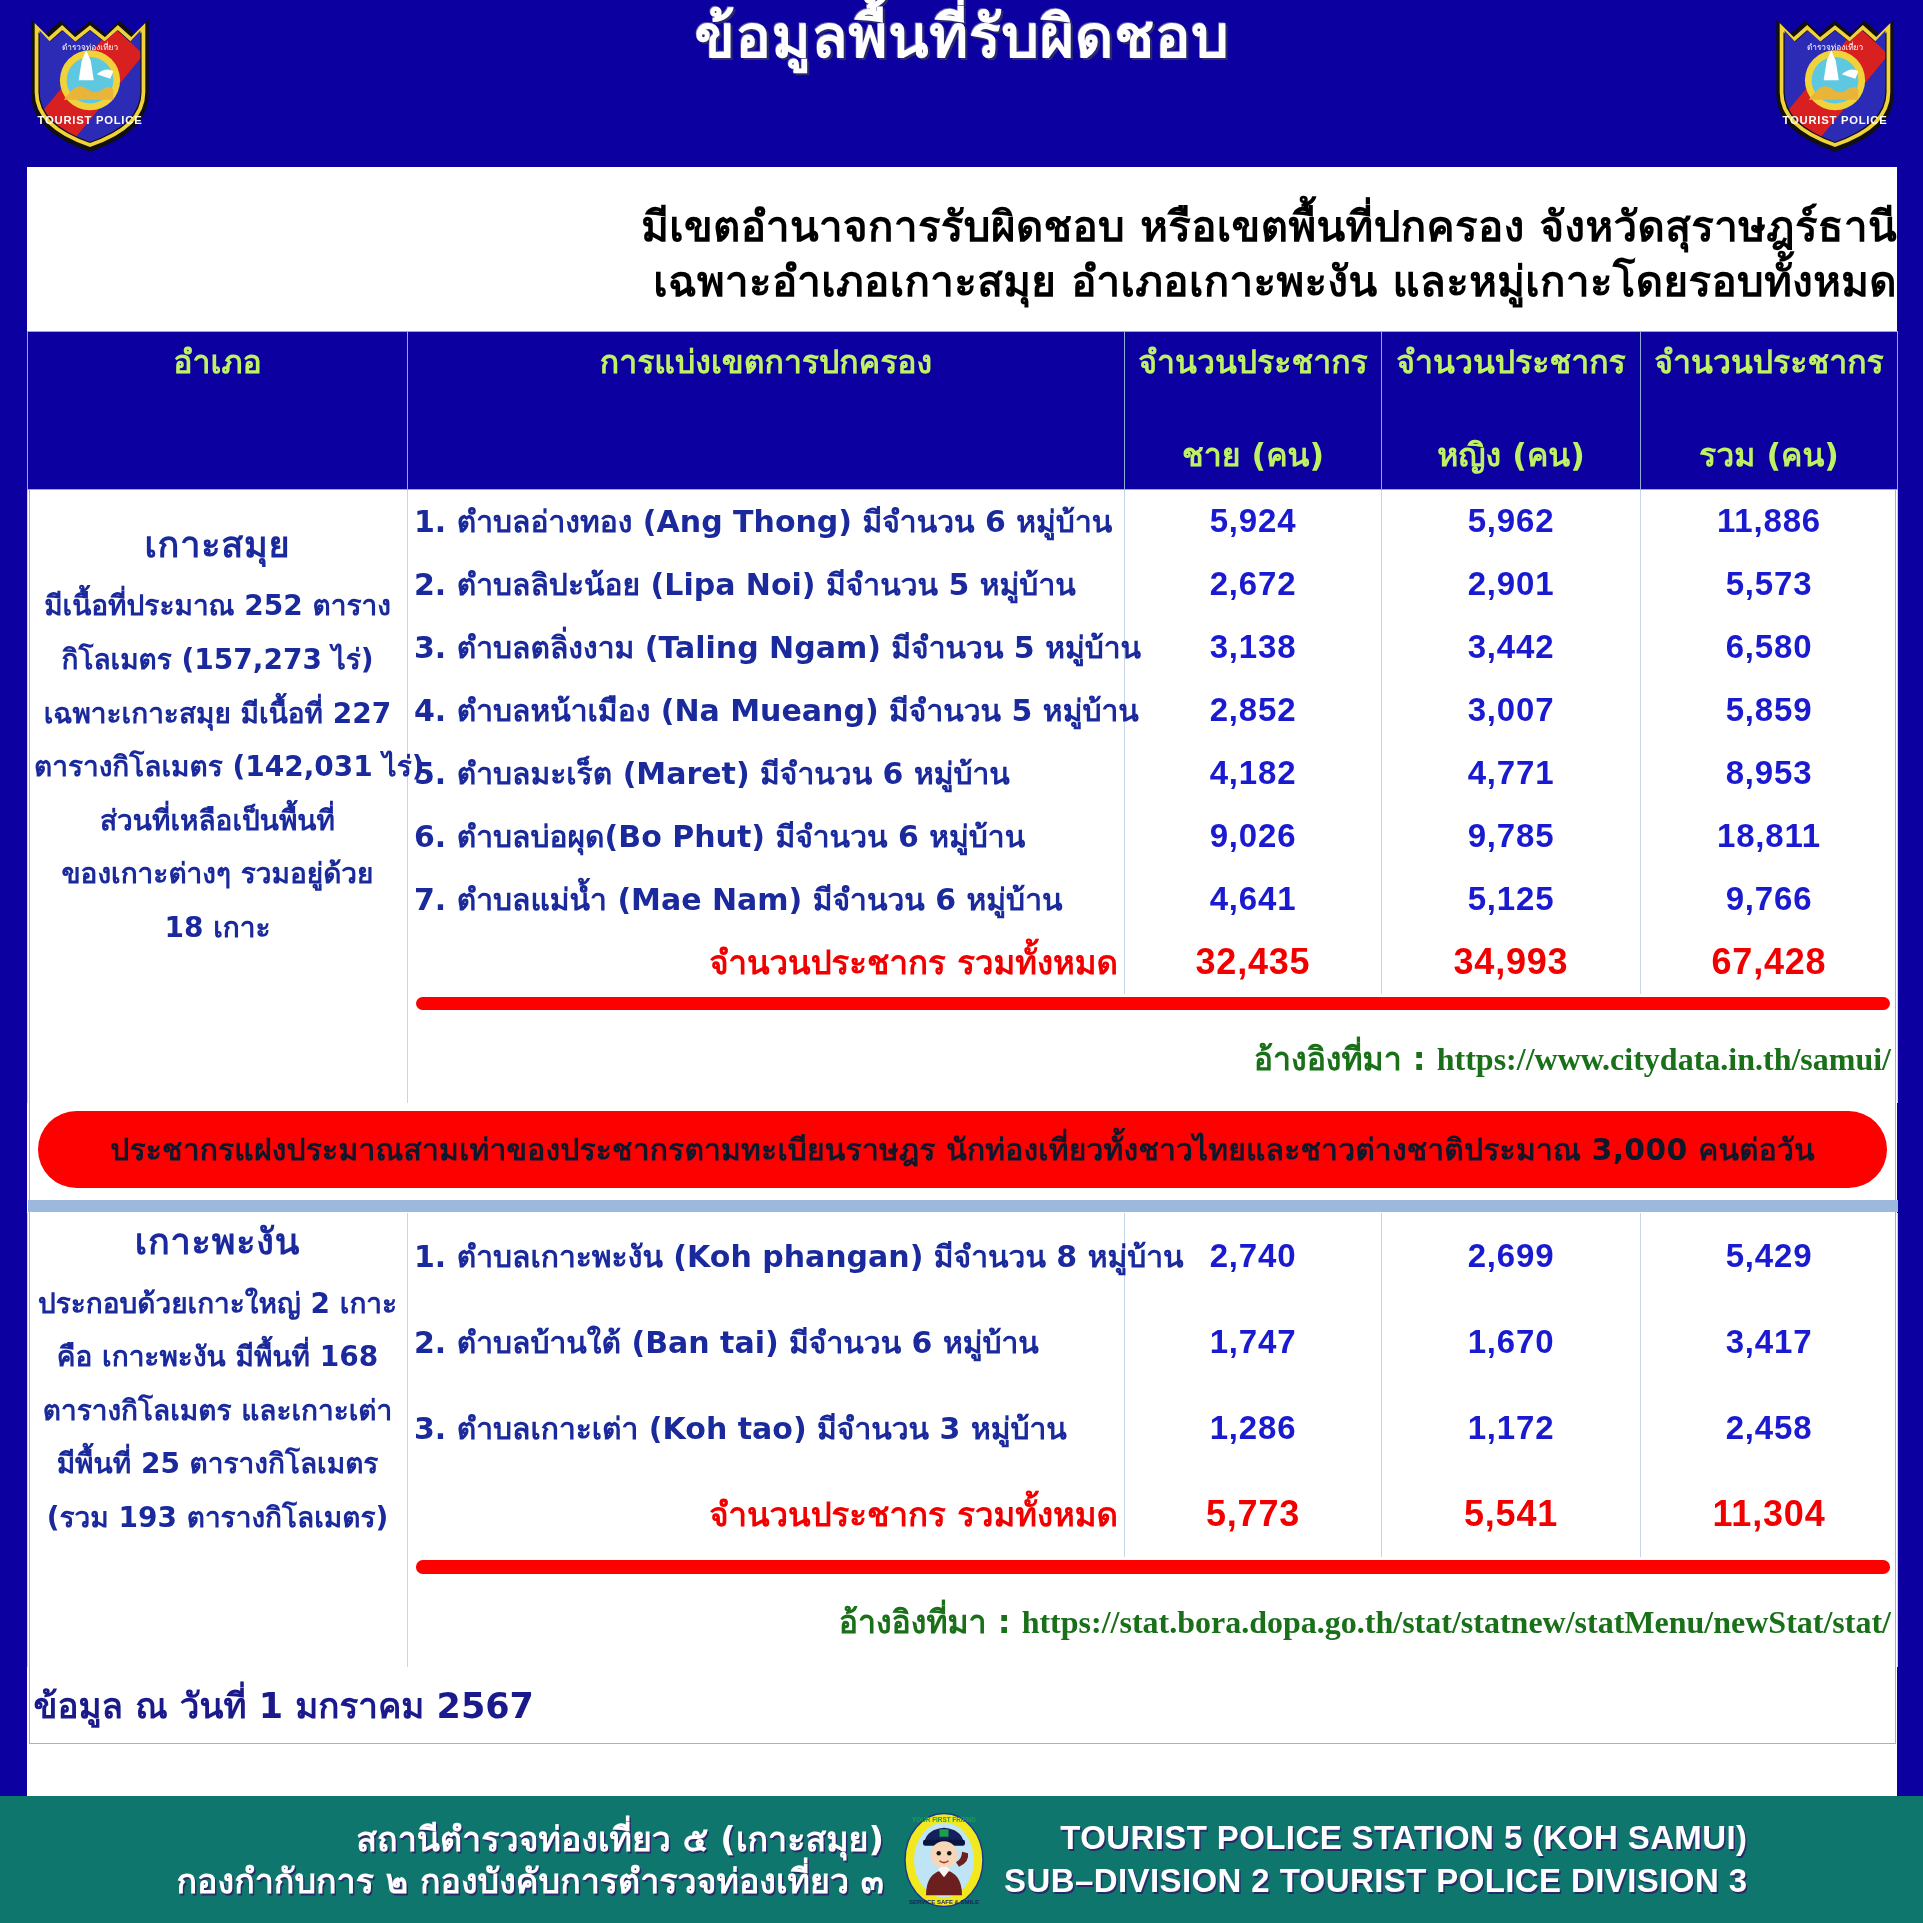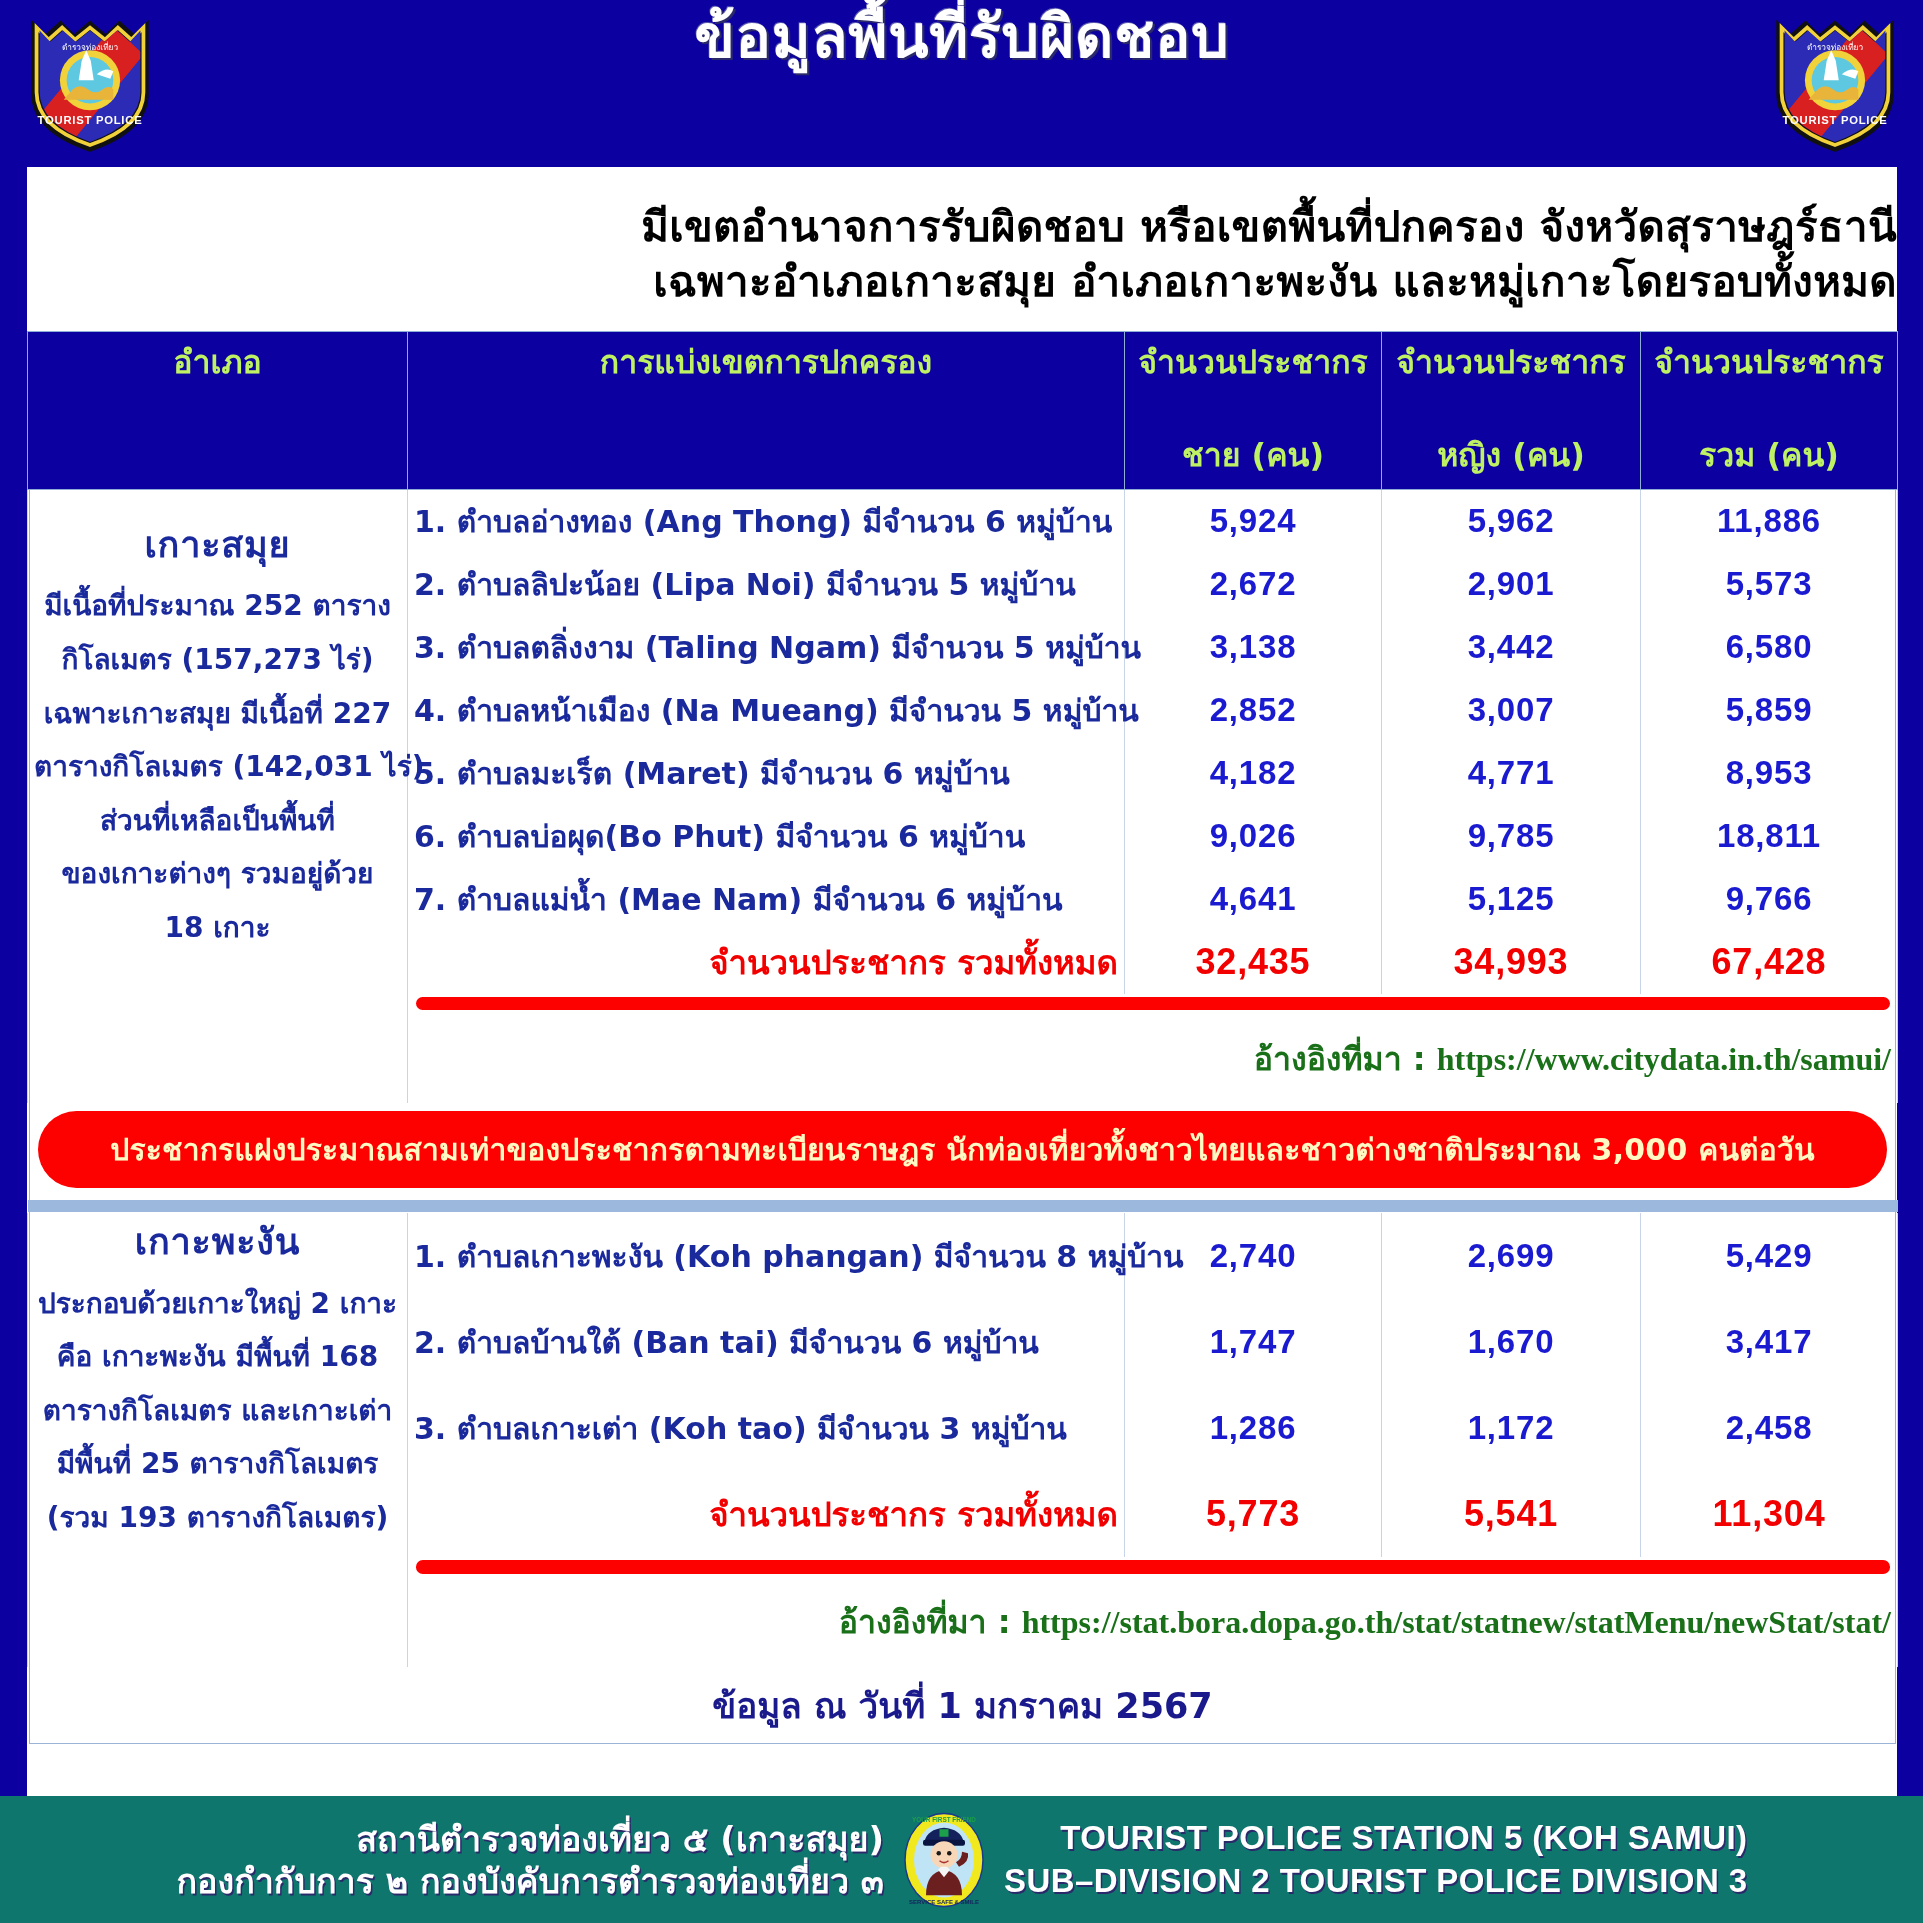--- a/index.html
+++ b/index.html
@@ -138,35 +138,35 @@
     text-align: right; padding-right: 10.5px; white-space: nowrap;
   }
   .src .url { font-family: "Liberation Serif", serif; font-weight: bold; }
 
   
   .pill-row td { padding: 0; height: 95px; }
   .pill-wrap { padding: 7.5px 10.5px 10.5px 10.5px; }
   .pill {
     background: #fd0000; border-radius: 45px;
     height: 77px; display: flex; align-items: center; justify-content: center;
-    color: #fef9c3; font-weight: bold; font-size: 30px;
+    color: #0f172a; font-weight: bold; font-size: 30px;
     font-family: "DejaVu Sans", sans-serif;
     padding: 0 18px; white-space: nowrap; letter-spacing: 0.2px;
   }
 
   
   .divider-row td { padding: 0; height: 15px; border: none; }
   .divider { height: 12px; background: #9cb8dd; }
 
   
   .date-row td { height: 78px; border: none; }
   .date-line {
     color: #1a1a8c; font-size: 35px; font-weight: bold;
     font-family: "DejaVu Sans", sans-serif;
-    text-align: center; padding-right: 22.5px; white-space: nowrap;
+    text-align: left; padding-right: 22.5px; white-space: nowrap;
   }
 
   
   .frame {
     position: absolute; left: 1.5px; top: 164px; width: 1867px; height: 1413px;
     border: 1.5px solid #9ab3d6; pointer-events: none;
   }
 
   
   .footer {

